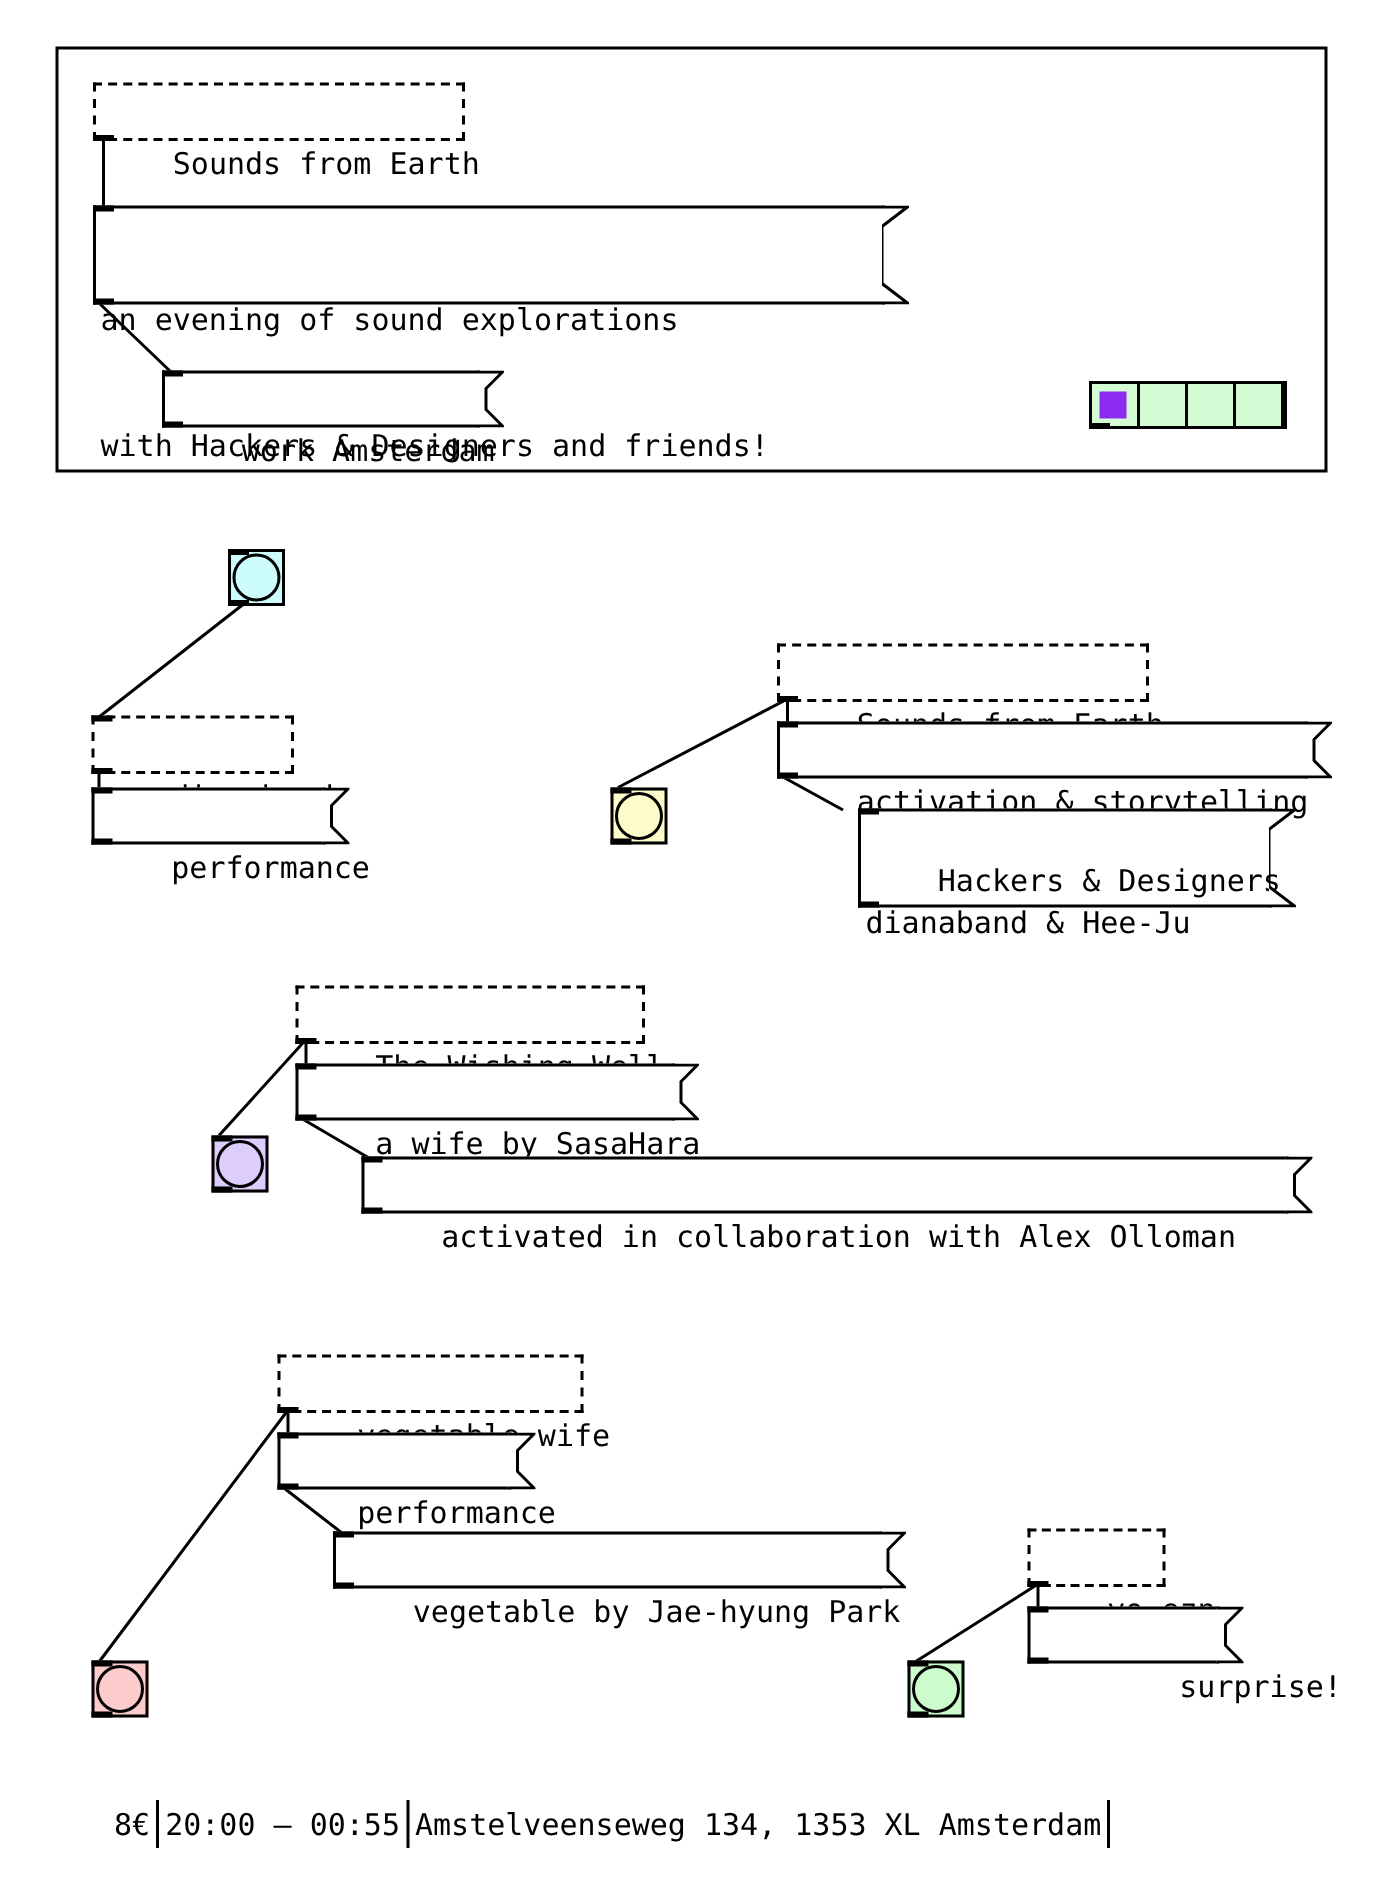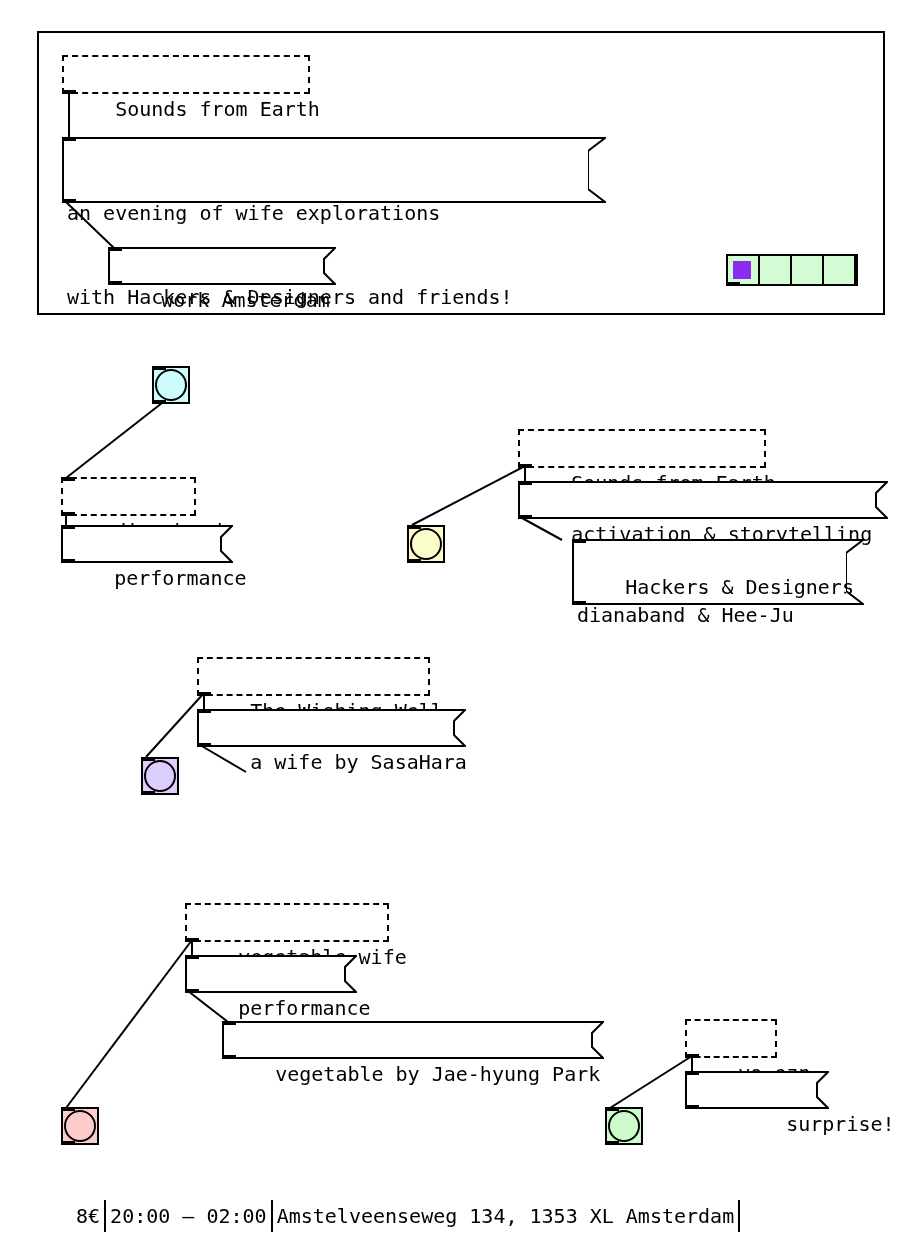--- a/index.html
+++ b/index.html
@@ -56,21 +56,21 @@
   </svg>
 
   <div class="gop"></div>
 
   <div class="obj comment" style="left:62px;top:55px;width:248px;">
     <span>Sounds from Earth</span>
     <span class="inlet bot"></span>
   </div>
 
   <div class="obj msg" style="left:62px;top:137px;width:528px;height:66px;line-height:28px;padding-top:4px;">
-    <div>an evening of wife explorations</div>
+    <div>an evening of sound explorations</div>
     <div>with Hackers &amp; Designers and friends!</div>
     <span class="inlet top"></span>
     <span class="inlet bot"></span>
     <svg class="flag" viewBox="0 0 18 66" preserveAspectRatio="none">
       <polyline points="0,1 17,1 0,14 0,52 17,65 0,65" fill="#fff" stroke="#000" stroke-width="2"></polyline>
     </svg>
   </div>
 
   <div class="obj msg" style="left:108px;top:247px;width:212px;height:38px;line-height:34px;">
     <span style="white-space: pre;">work Amsterdam</span>
@@ -147,20 +147,28 @@
     <span class="inlet bot"></span>
   </div>
   <div class="obj msg" style="left:197px;top:709px;width:253px;height:38px;line-height:34px;">
     <span style="white-space: pre;">a wife by SasaHara</span>
     <span class="inlet top"></span>
     <span class="inlet bot"></span>
     <svg class="flag" viewBox="0 0 18 38" preserveAspectRatio="none">
       <polyline points="0,1 17,1 6,12 6,26 17,37 0,37" fill="#fff" stroke="#000" stroke-width="2"></polyline>
     </svg>
   </div>
+  <div class="obj msg" style="left:241px;top:771px;width:618px;height:38px;line-height:34px;">
+    <span style="white-space: pre;">activated in collaboration with Alex Olloman</span>
+    <span class="inlet top"></span>
+    <span class="inlet bot"></span>
+    <svg class="flag" viewBox="0 0 18 38" preserveAspectRatio="none">
+      <polyline points="0,1 17,1 6,12 6,26 17,37 0,37" fill="#fff" stroke="#000" stroke-width="2"></polyline>
+    </svg>
+  </div>
 
   <div class="bng" style="left:61px;top:1107px;background:#fccccc;">
     <div class="circle"></div>
     <span class="io" style="top:-2px"></span>
     <span class="io" style="bottom:-2px"></span>
   </div>
   <div class="obj comment" style="left:185px;top:903px;width:204px;">
     <span>vegetable wife</span>
     <span class="inlet bot"></span>
   </div>
@@ -194,17 +202,17 @@
     <span style="white-space: pre; margin-left: 48px;">surprise!</span>
     <span class="inlet top"></span>
     <span class="inlet bot"></span>
     <svg class="flag" viewBox="0 0 18 38" preserveAspectRatio="none">
       <polyline points="0,1 17,1 6,12 6,26 17,37 0,37" fill="#fff" stroke="#000" stroke-width="2"></polyline>
     </svg>
   </div>
 
   <div class="footer">
     <span class="seg" style="padding-left:0;">8€</span>
-    <span class="seg">20:00 – 02:00</span>
+    <span class="seg">20:00 – 00:55</span>
     <span class="seg">Amstelveenseweg 134, 1353 XL Amsterdam</span>
   </div>
 
 </div>
 
 </body></html>

